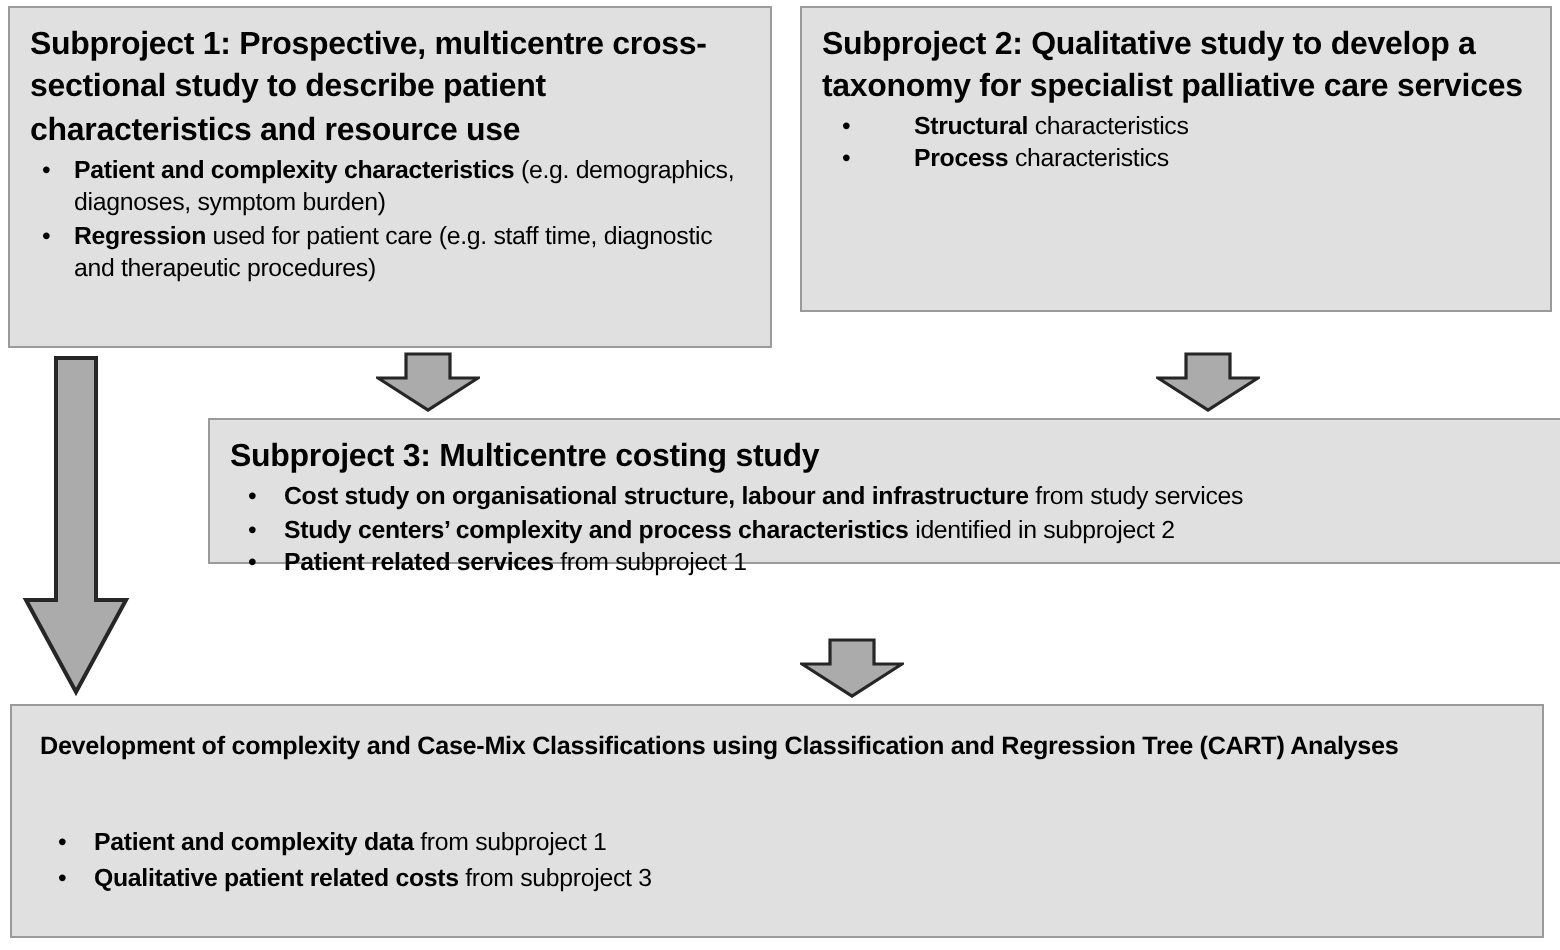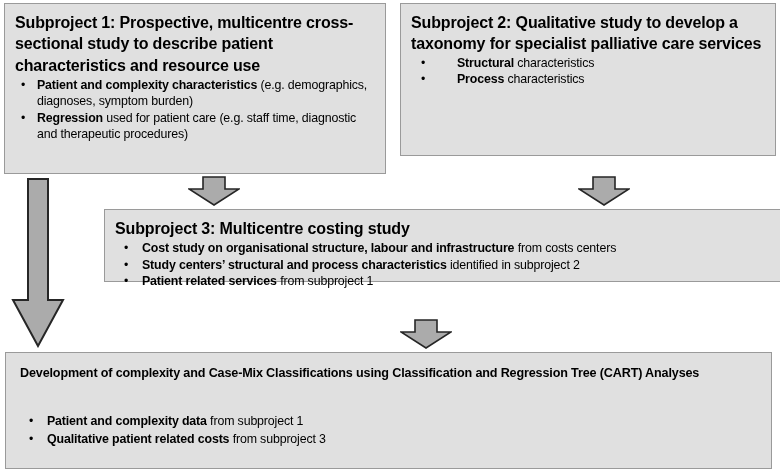--- a/index.html
+++ b/index.html
@@ -143,25 +143,25 @@
         <b>Process</b><span> characteristics</span>
       </li>
     </ul>
   </div>
 
   <div class="box" id="box3">
     <div class="box-title">Subproject 3: Multicentre costing study</div>
     <ul class="bullets">
       <li>
         <span class="dot">•</span>
-        <b>Cost study on organisational structure, labour and infrastructure</b><span> from costs centers</span>
-      </li>
-      <li>
-        <span class="dot">•</span>
-        <b>Study centers’ structural and process characteristics</b><span> identified in subproject 2</span>
+        <b>Cost study on organisational structure, labour and infrastructure</b><span> from study services</span>
+      </li>
+      <li>
+        <span class="dot">•</span>
+        <b>Study centers’ complexity and process characteristics</b><span> identified in subproject 2</span>
       </li>
       <li>
         <span class="dot">•</span>
         <b>Patient related services</b><span> from subproject 1</span>
       </li>
     </ul>
   </div>
 
   <div class="box" id="box4">
     <div class="box-title">Development of complexity and Case-Mix Classifications using Classification and Regression Tree (CART) Analyses</div>

